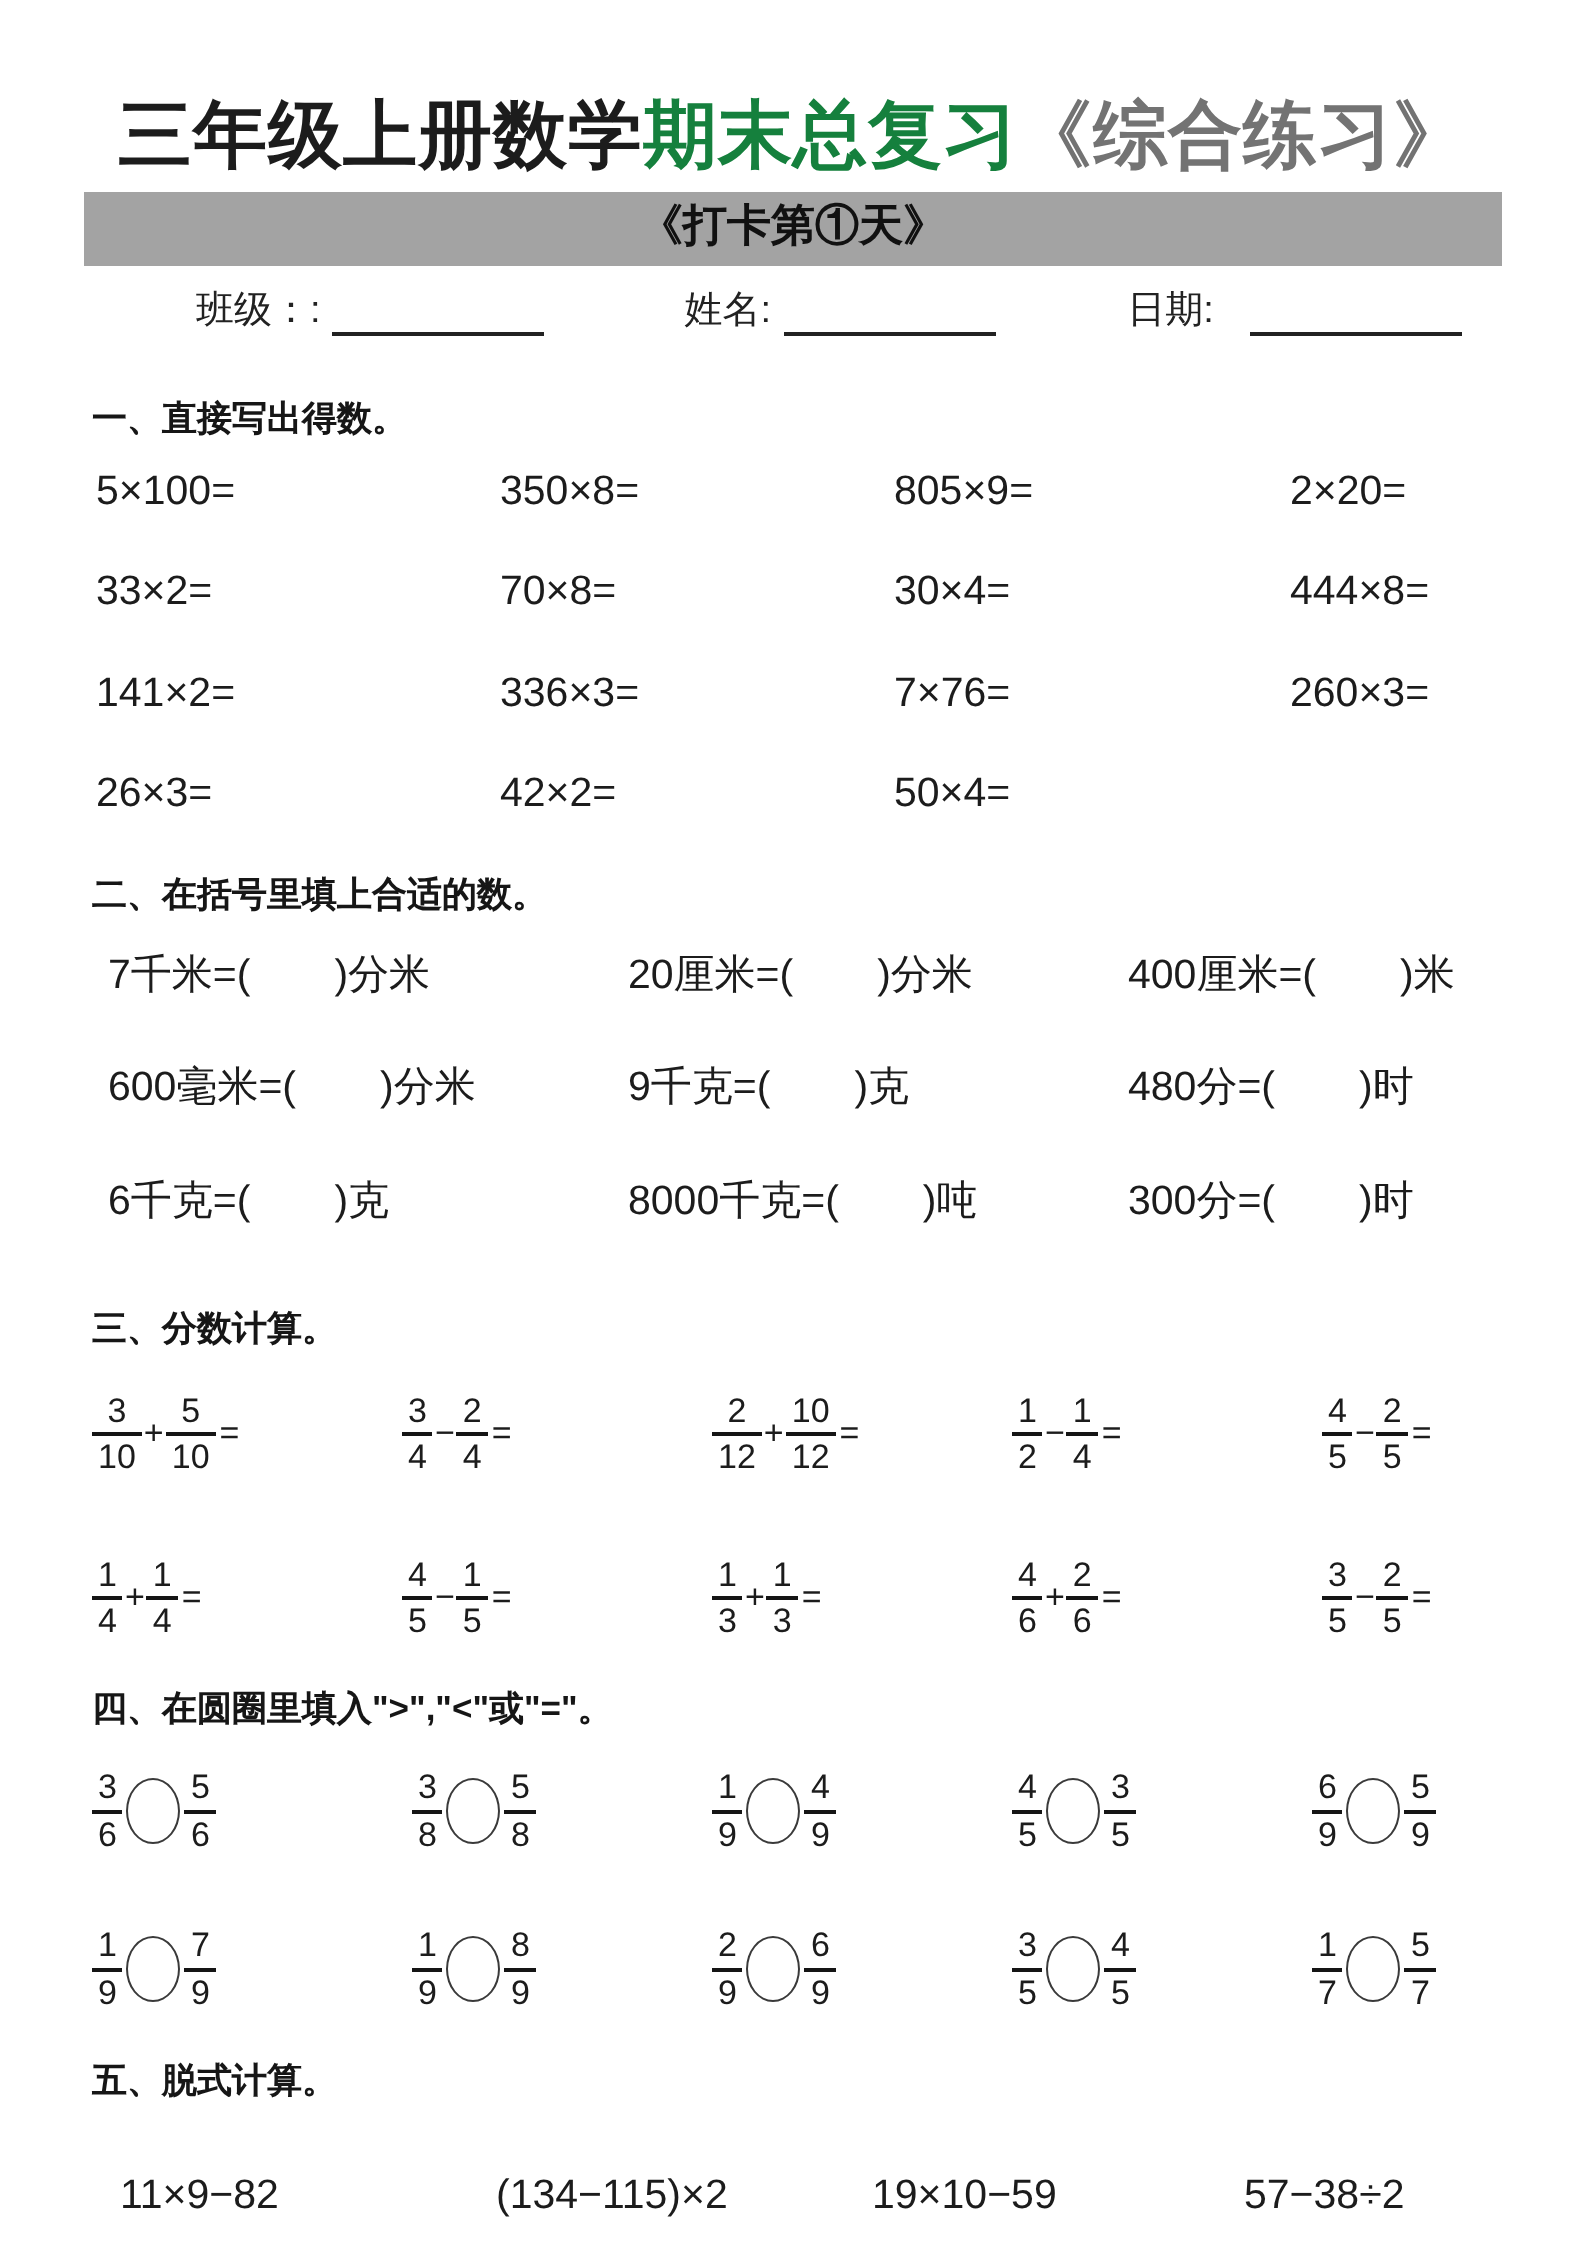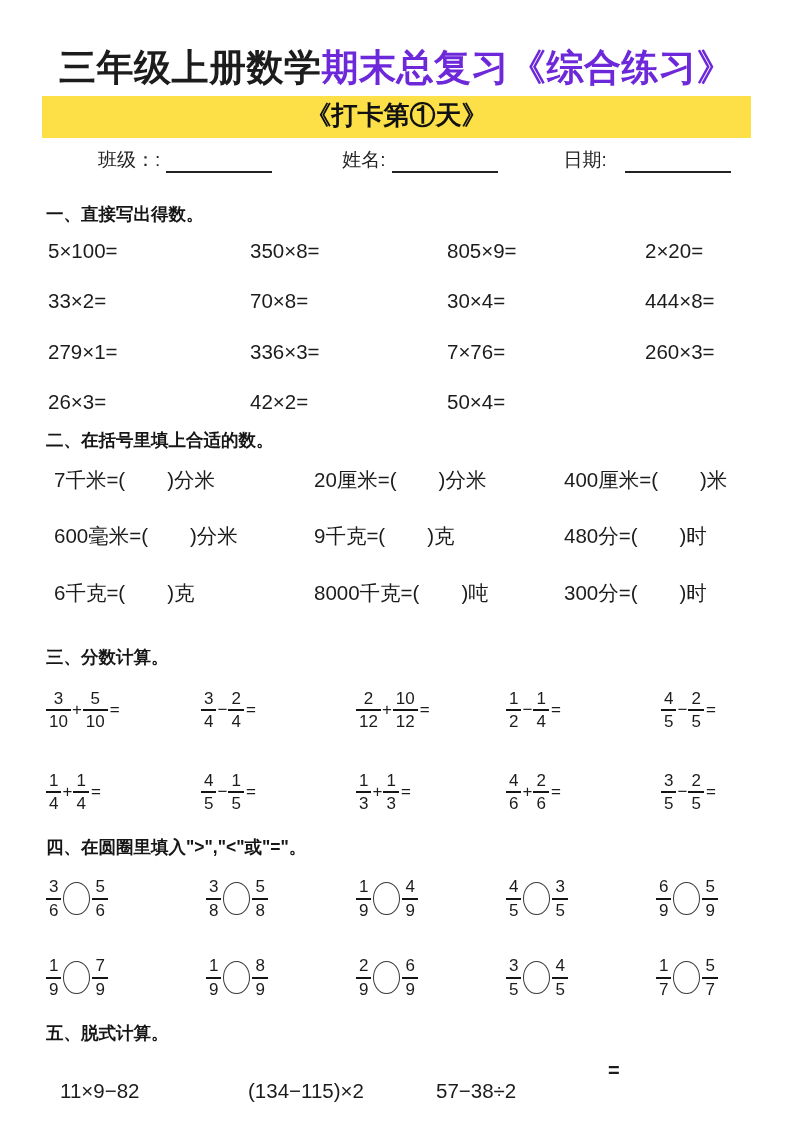--- a/index.html
+++ b/index.html
@@ -6,43 +6,43 @@
   .page{
     width:793px;height:1122px;margin:0 auto;background:#ffffff;
     font-family:"Liberation Sans","DejaVu Sans",sans-serif;
     color:#1c1c1c;overflow:hidden;position:relative;box-sizing:border-box;
   }
   
   .title{
     text-align:center;padding-top:48px;font-size:37px;font-weight:700;
     letter-spacing:0.5px;line-height:1.1;white-space:nowrap;
   }
-  .title .t-red{color:#6d28d9;}
-  .title .t-blue{color:#6d28d9;}
+  .title .t-red{color:#15803d;}
+  .title .t-blue{color:#737373;}
   .banner{
-    margin:7px 42px 0 42px;background:#fde047;text-align:center;
+    margin:7px 42px 0 42px;background:#a3a3a3;text-align:center;
     font-family:"Liberation Serif","DejaVu Serif",serif;
-    font-size:26px;font-weight:700;padding:2px 0 5px 0;color:#111;
+    font-size:22px;font-weight:700;padding:2px 0 5px 0;color:#111;
   }
   .fields{
     display:flex;align-items:center;margin:9px 15px 0 98px;font-size:19px;
     color:#222;
   }
   .field{display:inline-flex;align-items:flex-end;}
   .field .uline{
     display:inline-block;width:106px;height:16px;
     border-bottom:2px solid #222;margin-left:6px;
   }
   .f2{margin-left:70px;}
   .f3{margin-left:66px;gap:12px;}
   
   .content{padding:0 36px 0 46px;}
   .sec-heading{font-size:17.5px;font-weight:600;color:#161616;}
   .sec1{margin-top:29px;}
-  .sec2{margin-top:0;}
+  .sec2{margin-top:12px;}
   .sec3{margin-top:24px;}
   .sec4{margin-top:2px;}
   .sec5{margin-top:4px;}
   .grid{display:grid;align-items:center;}
   .g1{grid-template-columns:202px 197px 198px 1fr;grid-auto-rows:50.5px;font-size:20.5px;}
   .g1 .c{padding-left:2px;white-space:nowrap;}
   .g2{grid-template-columns:260px 250px 1fr;grid-auto-rows:56.5px;font-size:20.5px;padding-left:8px;}
   .g2 .c{white-space:nowrap;}
   .gap{display:inline-block;width:42px;}
   .g3{grid-template-columns:155px 155px 150px 155px 1fr;grid-auto-rows:82px;}
@@ -100,21 +100,21 @@
       <div class="sec-heading">一、直接写出得数。</div>
       <div class="grid g1">
         <span class="c">5×100=</span>
         <span class="c">350×8=</span>
         <span class="c">805×9=</span>
         <span class="c">2×20=</span>
         <span class="c">33×2=</span>
         <span class="c">70×8=</span>
         <span class="c">30×4=</span>
         <span class="c">444×8=</span>
-        <span class="c">279×1=</span>
+        <span class="c">141×2=</span>
         <span class="c">336×3=</span>
         <span class="c">7×76=</span>
         <span class="c">260×3=</span>
         <span class="c">26×3=</span>
         <span class="c">42×2=</span>
         <span class="c">50×4=</span>
       </div>
     </div>
 
     <div class="sec2">
@@ -282,20 +282,21 @@
               <span class="den">7</span>
             </span></span>
       </div>
     </div>
 
     <div class="sec5">
       <div class="sec-heading">五、脱式计算。</div>
       <div class="grid g5">
         <span class="prob">11×9−82</span>
         <span class="prob">(134−115)×2</span>
+        <span class="prob">19×10−59</span>
         <span class="prob">57−38÷2</span>
         <span class="eqr">=</span>
         <span class="eqr">=</span>
         <span class="eqr">=</span>
         <span class="eqr">=</span>
         <span class="eqr">=</span>
         <span class="eqr">=</span>
         <span class="eqr">=</span>
         <span class="eqr">=</span>
       </div>

